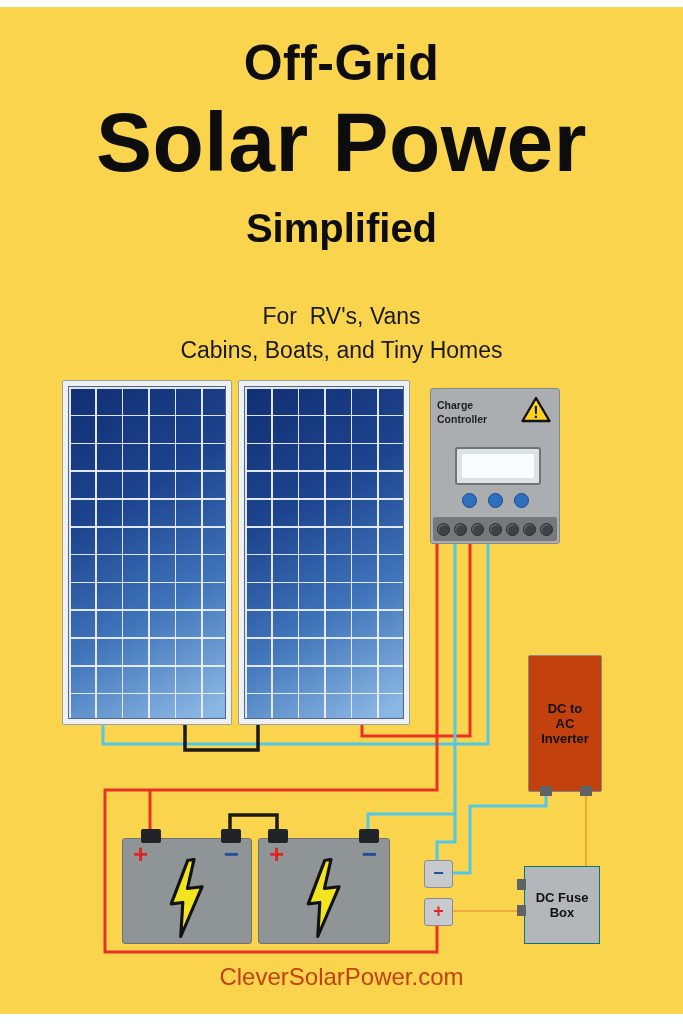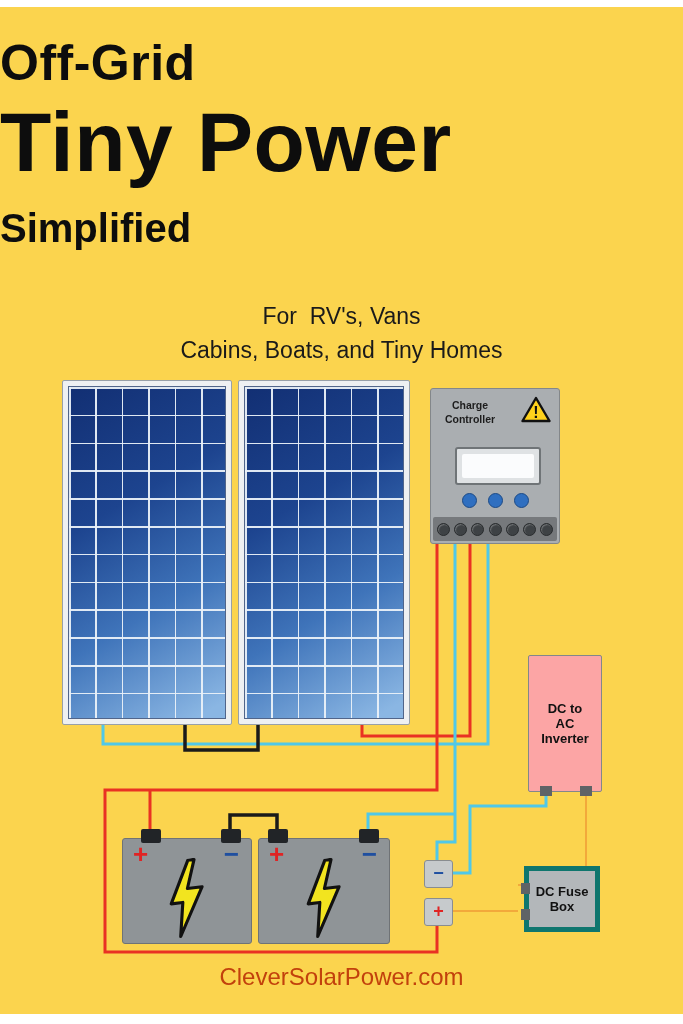--- a/index.html
+++ b/index.html
@@ -5,21 +5,21 @@
   html,body { margin:0; padding:0; background:#ffffff; }
   .poster {
     position:relative; width:683px; height:1024px; margin:0 auto;
     background:var(--background,#FBD44E); overflow:hidden;
     font-family:"Liberation Sans", sans-serif; color:#111;
   }
   .strip { position:absolute; left:0; right:0; background:#ffffff; }
   .strip-top { top:0; height:7px; }
   .strip-bottom { bottom:0; height:10px; }
 
-  .title { position:absolute; left:0; right:0; color:#0d0d0d; font-weight:700; line-height:1; }
+  .title { position:absolute; left:0; right:0; text-align:center; color:#0d0d0d; font-weight:700; line-height:1; }
   .t1 { top:38px; font-size:50px; letter-spacing:.5px; }
   .t2 { top:100px; font-size:84px; letter-spacing:.5px; }
   .t3 { top:208px; font-size:40px; }
   .sub { position:absolute; left:0; right:0; text-align:center; color:#1a1a1a; font-size:23px; white-space:pre; }
   .s1 { top:303px; }
   .s2 { top:337px; }
   .footer { position:absolute; left:0; right:0; top:963px; text-align:center; font-size:24px; color:#c2410c; }
 
   
   svg.wires { position:absolute; left:0; top:0; width:683px; height:1024px; pointer-events:none; }
@@ -38,36 +38,36 @@
     background-image:
       repeating-linear-gradient(to right,  rgba(234,241,248,.95) 0 1.6px, transparent 1.6px 26.4px),
       repeating-linear-gradient(to bottom, rgba(234,241,248,.95) 0 1.6px, transparent 1.6px 27.8px),
       linear-gradient(150deg, #122f73 0%, #1d448f 35%, #3f74ba 65%, #8ab6e3 96%);
   }
 
   
   .controller { position:absolute; left:430px; top:388px; width:128px; height:154px;
     background:#aaaeb1; border:1px solid #83878a; border-radius:3px; }
   .cc-label { position:absolute; left:6px; top:10px; width:66px; font-size:10.5px; font-weight:700;
-    color:#1d1d1d; text-align:center; line-height:1.3; }
+    color:#1d1d1d; line-height:1.3; }
   .cc-warning { position:absolute; right:8px; top:7px; width:30px; height:27px; }
   .cc-display { position:absolute; left:24px; top:58px; width:82px; height:34px;
     background:#dfe2e4; border:2px solid #6f7477; border-radius:3px; }
   .cc-display-inner { position:absolute; left:5px; top:5px; right:5px; bottom:5px; background:#fbfcfd; border-radius:2px; }
   .cc-btn { position:absolute; top:104px; width:13px; height:13px; border-radius:50%;
     background:#2f6fc0; border:1px solid #1c4a86; }
   .cc-btn-1 { left:31px; } .cc-btn-2 { left:57px; } .cc-btn-3 { left:83px; }
   .cc-terminals { position:absolute; left:2px; right:2px; bottom:2px; height:24px; background:#76797c;
     border-radius:2px; display:flex; align-items:center; justify-content:space-evenly; }
   .screw { width:11px; height:11px; border-radius:50%; background:#3e4245; border:1px solid #292c2e;
     box-shadow:inset 1px 1px 1px rgba(255,255,255,.25); }
 
   
   .inverter { position:absolute; left:528px; top:655px; width:74px; height:137px; box-sizing:border-box;
-    background:#fca5a5; border:1px solid #83878a; border-radius:2px;
+    background:#c2410c; border:1px solid #83878a; border-radius:2px;
     display:flex; align-items:center; justify-content:center; text-align:center;
     font-size:13px; font-weight:700; padding:16px; }
   .inv-terminal { position:absolute; width:12px; height:10px; background:#5f6366; bottom:-5px; }
   .inv-terminal-left { left:11px; } .inv-terminal-right { right:9px; }
 
   
   .battery { position:absolute; top:838px; height:104px; background:#8f9497;
     border:1px solid #6f7376; border-radius:3px; }
   .battery-1 { left:122px; width:128px; }
   .battery-2 { left:258px; width:130px; }
@@ -79,36 +79,36 @@
   .bolt { position:absolute; left:50%; top:20px; transform:translateX(-50%) rotate(-7deg); }
 
   
   .busbar { position:absolute; left:424px; width:27px; height:26px; background:#c6cacc;
     border:1px solid #898d90; border-radius:3px; text-align:center; font-weight:700;
     font-size:18px; line-height:24px; }
   .busbar-neg { top:860px; color:var(--minus-blue,#1F4FA0); }
   .busbar-pos { top:898px; color:var(--plus-red,#E02424); }
 
   
-  .fusebox { position:absolute; left:524px; top:866px; width:76px; height:66px; box-sizing:border-box;
-    background:#b3b7ba; border:5px solid #0f766e; display:flex; align-items:center; justify-content:center;
+  .fusebox { position:absolute; left:524px; top:866px; width:76px; height:78px; box-sizing:border-box;
+    background:#b3b7ba; border:1px solid #0f766e; display:flex; align-items:center; justify-content:center;
     text-align:center; font-size:13px; font-weight:700; padding:3px; }
   .fuse-terminal { position:absolute; left:-8px; width:9px; height:11px; background:#5f6366; }
   .ft-1 { top:12px; } .ft-2 { top:38px; }
 </style>
 </head>
 <body>
 
 <div class="poster">
 
   <div class="strip strip-top"></div>
   <div class="strip strip-bottom"></div>
 
   <div class="title t1">Off-Grid</div>
-  <div class="title t2">Tiny Power</div>
+  <div class="title t2">Solar Power</div>
   <div class="title t3">Simplified</div>
   <div class="sub s1">For  RV's, Vans</div>
   <div class="sub s2">Cabins, Boats, and Tiny Homes</div>
 
   <svg class="wires" viewBox="0 0 683 1024">
     <polyline class="w-red" points="362,723 362,736 470,736 470,543"></polyline>
     <polyline class="w-cyan" points="103,723 103,744 488,744 488,543"></polyline>
     <polyline class="w-black" points="185,723 185,750 258,750 258,723"></polyline>
     <polyline class="w-red" points="437,543 437,790 105,790 105,952 437,952 437,923"></polyline>
     <polyline class="w-red" points="150,790 150,838"></polyline>

